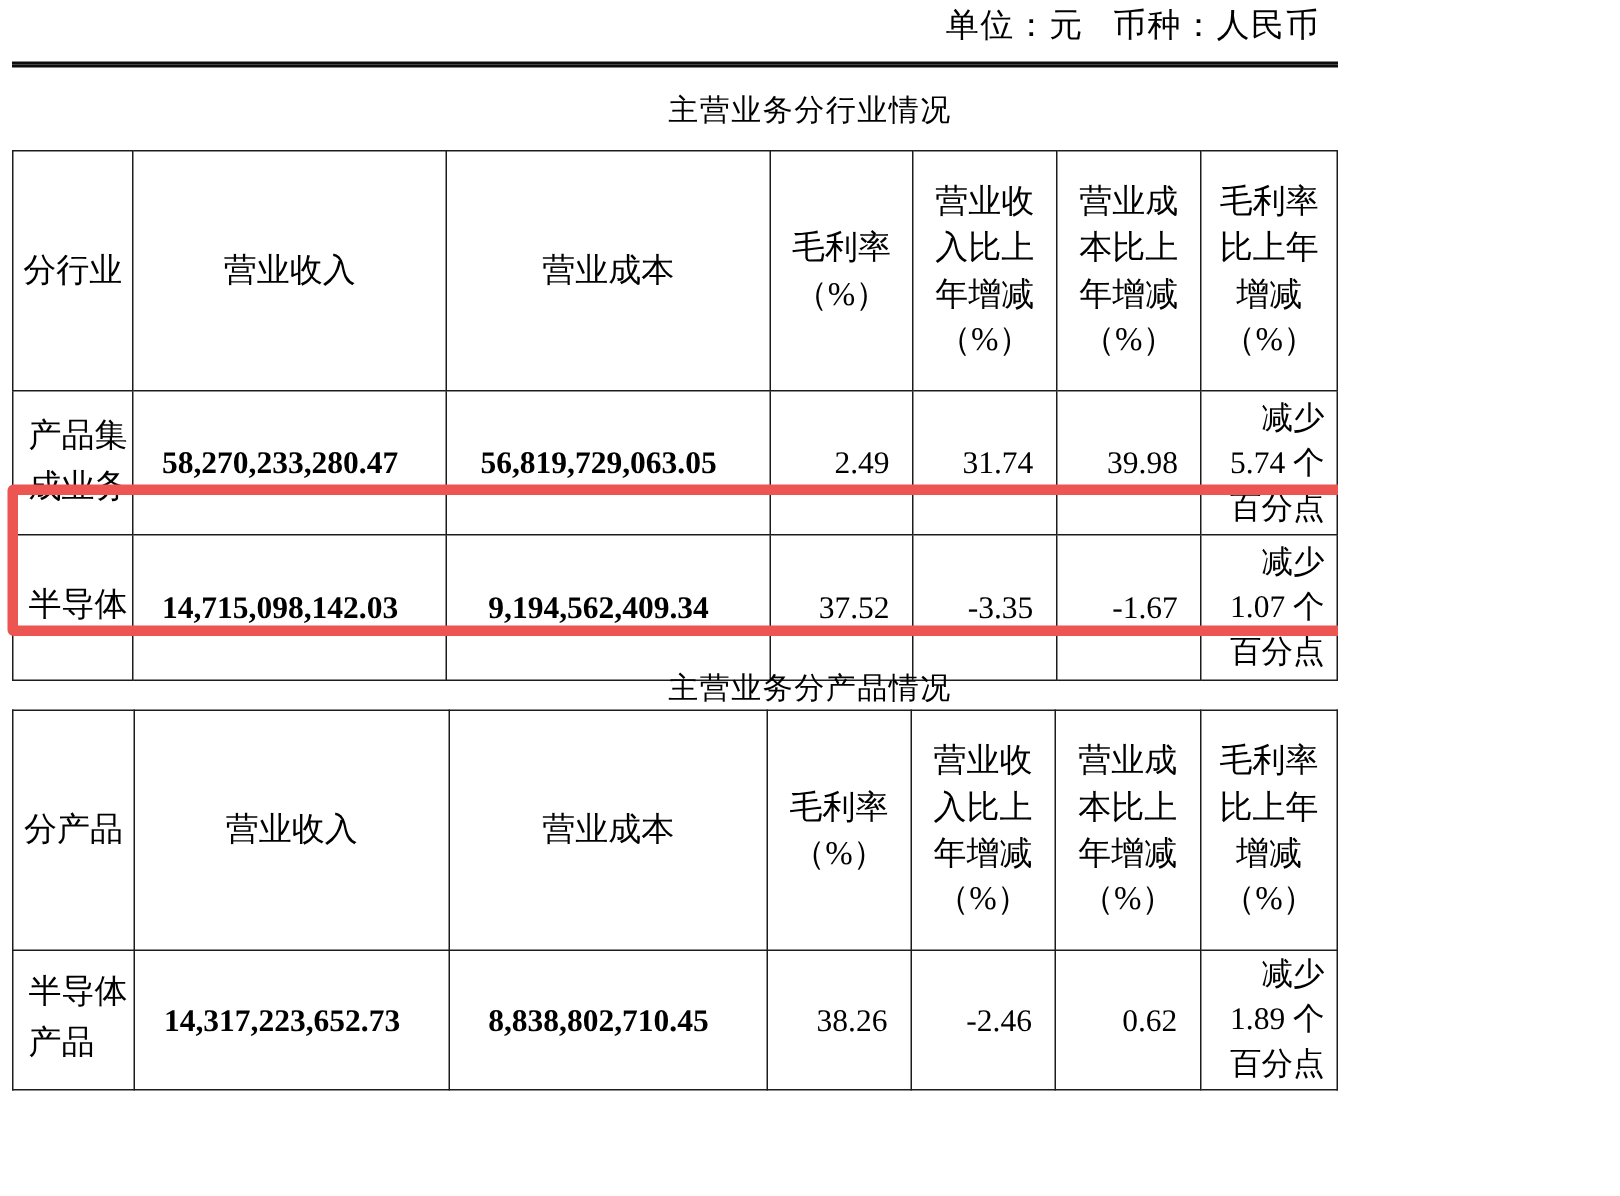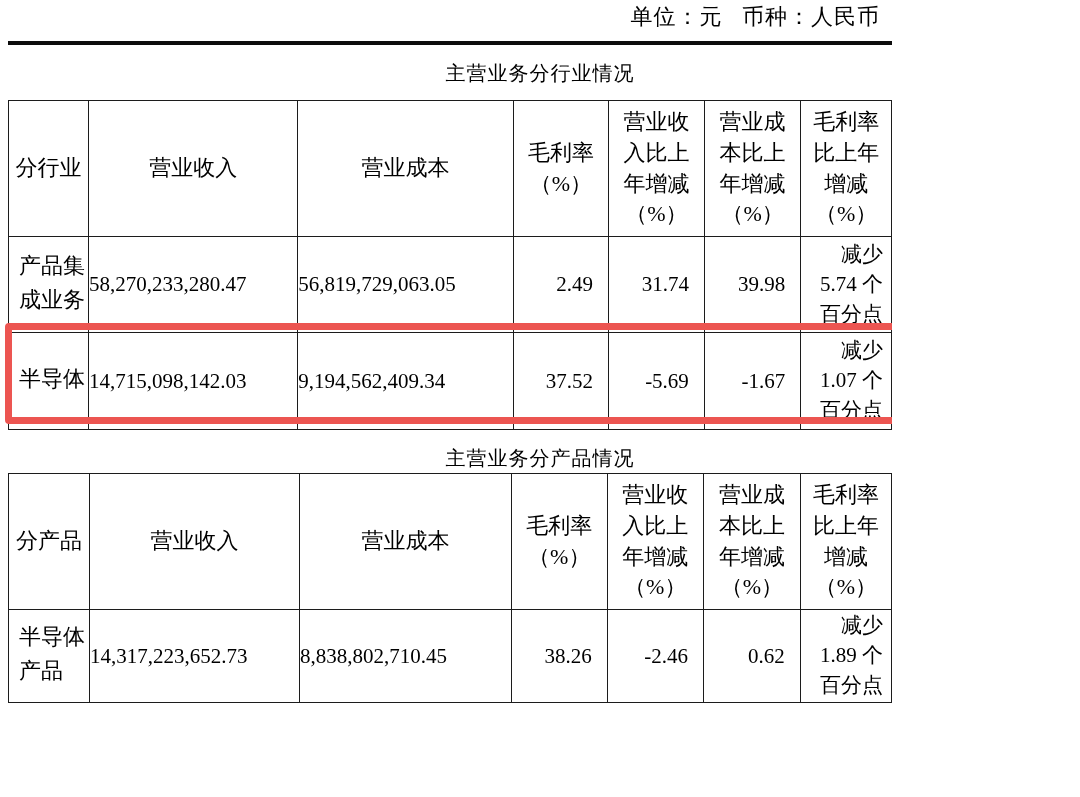--- a/index.html
+++ b/index.html
@@ -56,23 +56,23 @@
   col.c6 { width: 117px; }
   col.c7 { width: 107px; }
   th, td {
     border: 1.5px solid #1c1c1c;
     font-weight: normal;
     font-size: 22px;
     vertical-align: middle;
     white-space: pre-line;
     overflow: hidden;
   }
-  th { text-align: center; line-height: 1.40; padding: 6px 3px; }
+  th { text-align: center; line-height: 1.40; padding: 18px 3px; }
   td.label  { text-align: left;  padding-left: 10px; line-height: 1.55; font-family: Liberation Mono, monospace; }
-  td.num    { text-align: left; padding-right: 13px; font-size: 21px; }
+  td.num    { text-align: center; padding-right: 13px; font-size: 21px; font-weight: bold; }
   td.pct    { text-align: right; padding-right: 15px; font-size: 21px; }
   td.change { text-align: right; padding-right: 8px; line-height: 1.42; font-size: 21px; }
   #table1 tr.hdr { height: 132px; }
   #table1 tr.r0  { height: 96px; }
   #table1 tr.r1  { height: 97px; }
   #table2 tr.hdr { height: 127px; }
   #table2 tr.r0  { height: 97px; }
   #table2 tr.r1  { height: 93px; }
   .highlight-box {
     position: absolute;
@@ -135,21 +135,21 @@
       <td class="pct">39.98</td>
       <td class="change">减少
 5.74 个
 百分点</td>
     </tr>
     <tr class="r1">
       <td class="label">半导体</td>
       <td class="num">14,715,098,142.03</td>
       <td class="num">9,194,562,409.34</td>
       <td class="pct">37.52</td>
-      <td class="pct">-5.69</td>
+      <td class="pct">-3.35</td>
       <td class="pct">-1.67</td>
       <td class="change">减少
 1.07 个
 百分点</td>
     </tr>
   </tbody>
     </table>
 
   <div class="highlight-box"></div>
 

